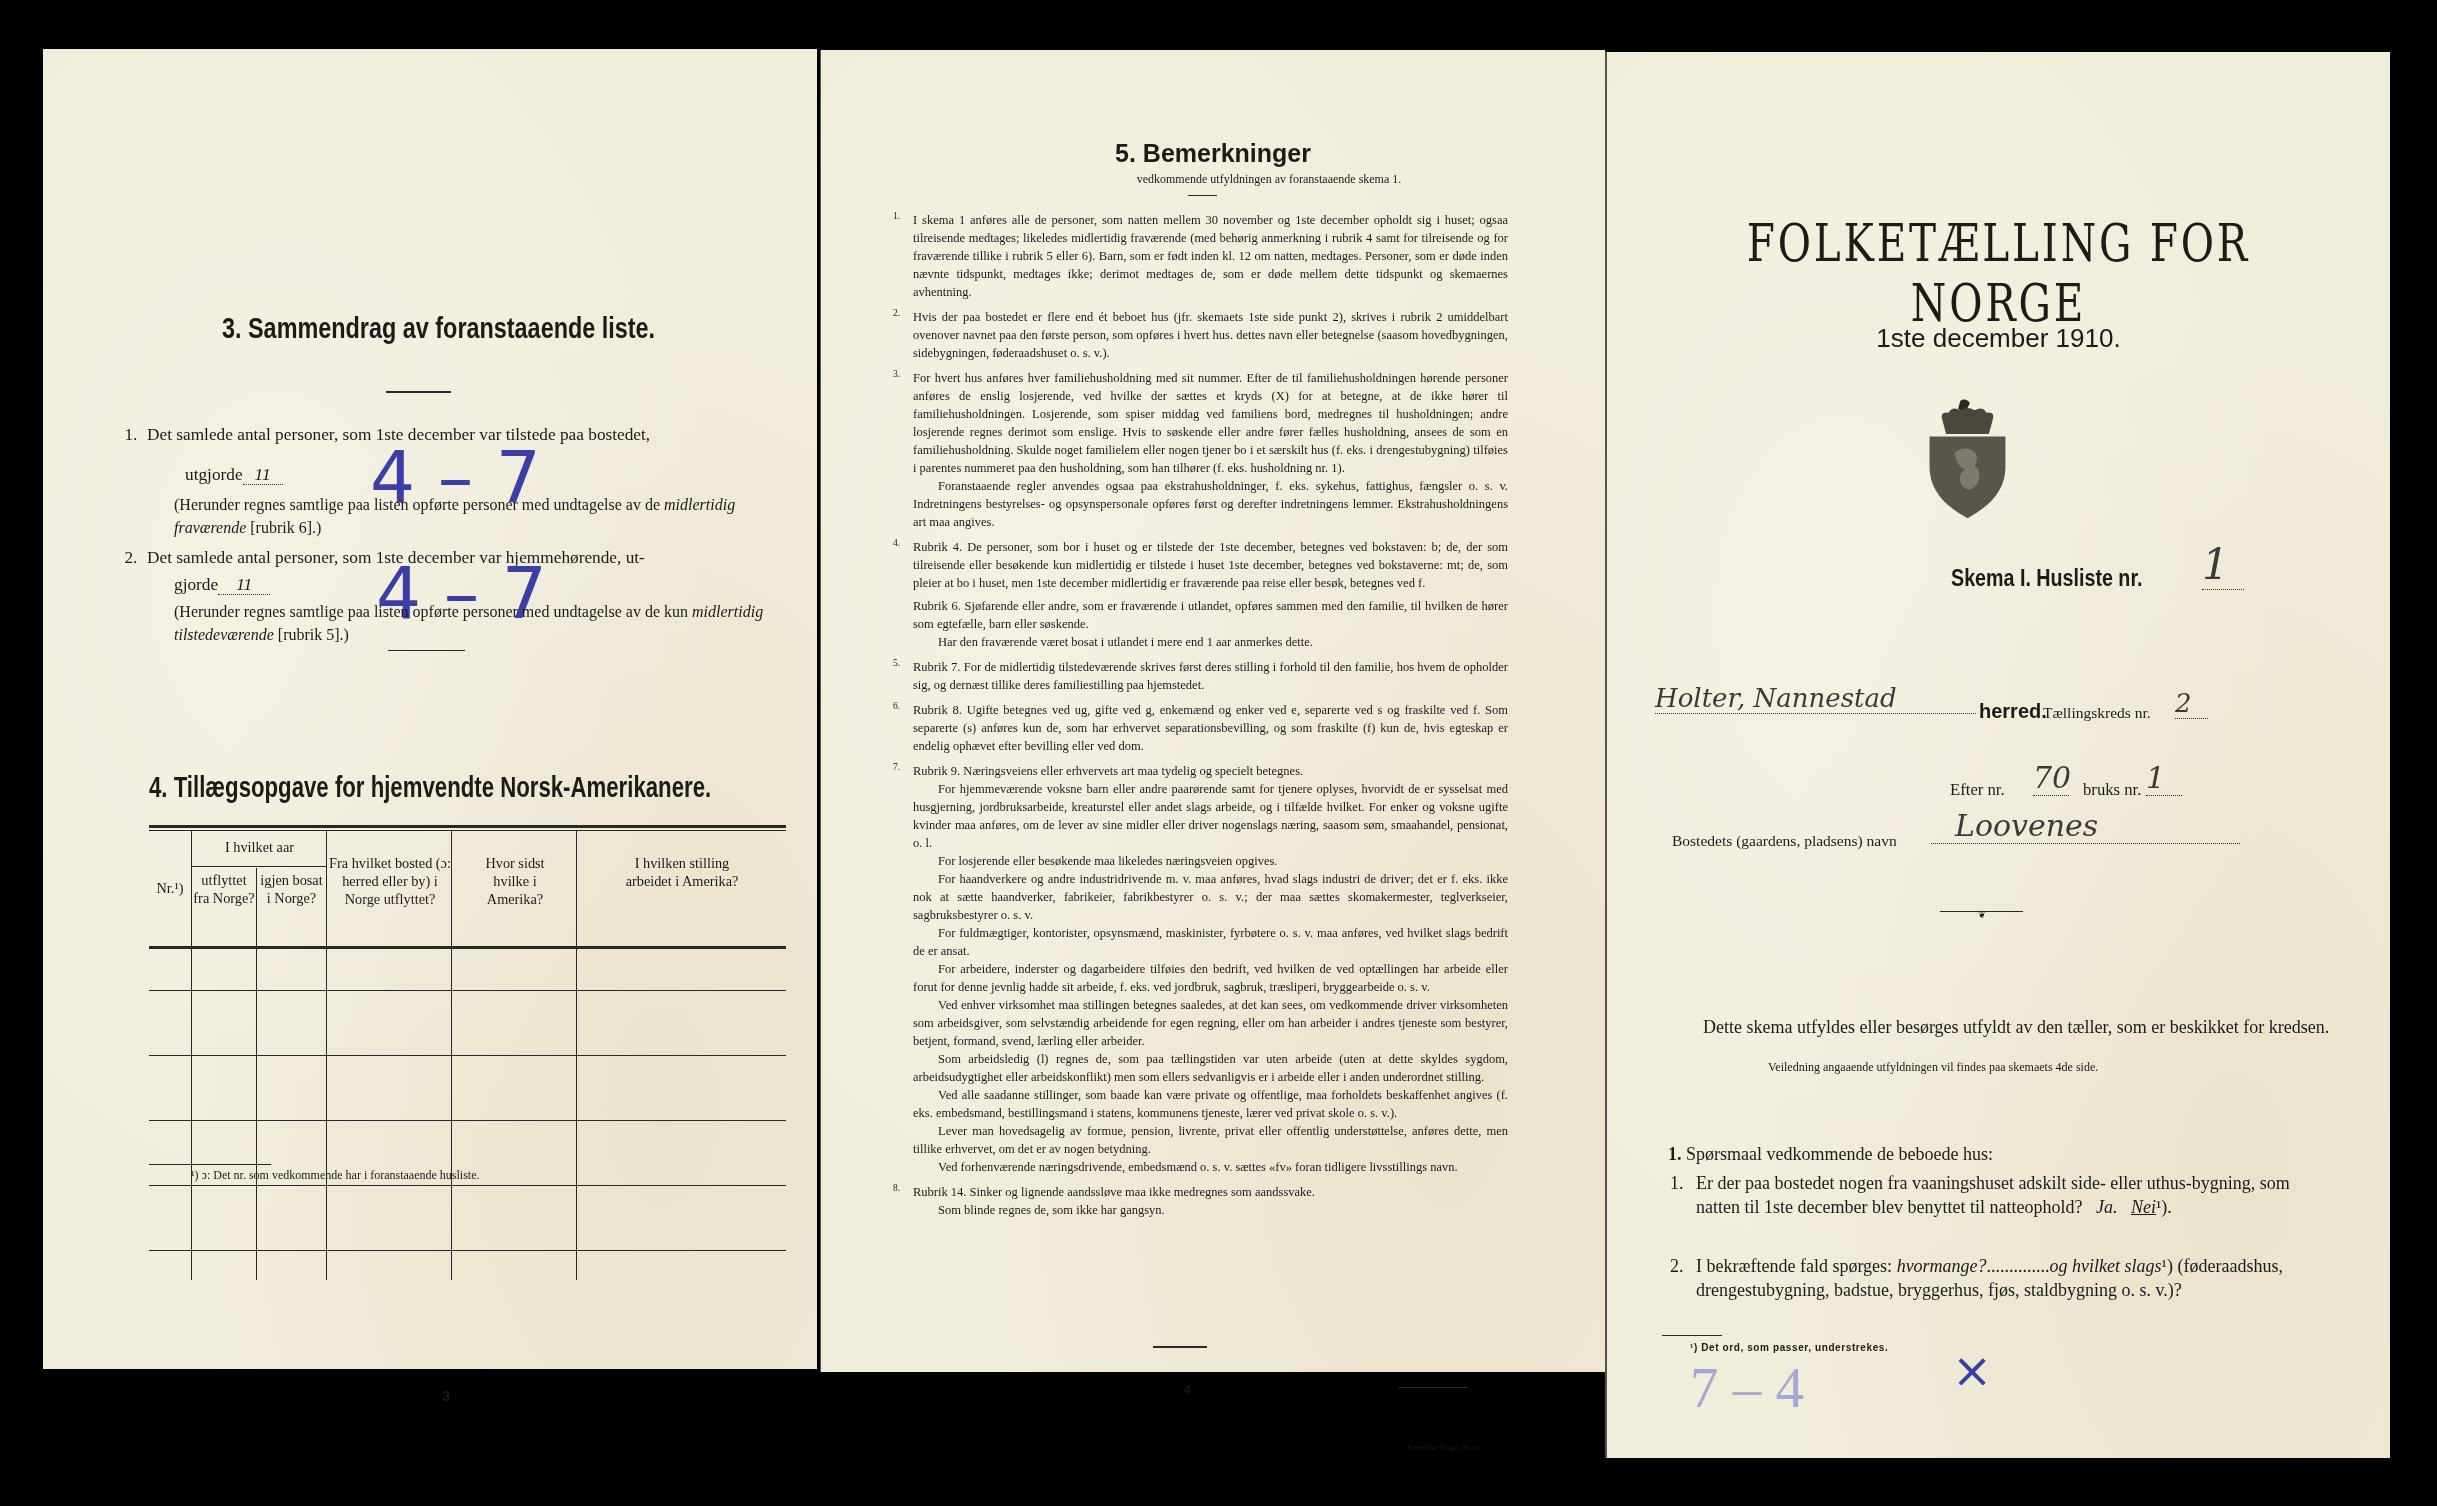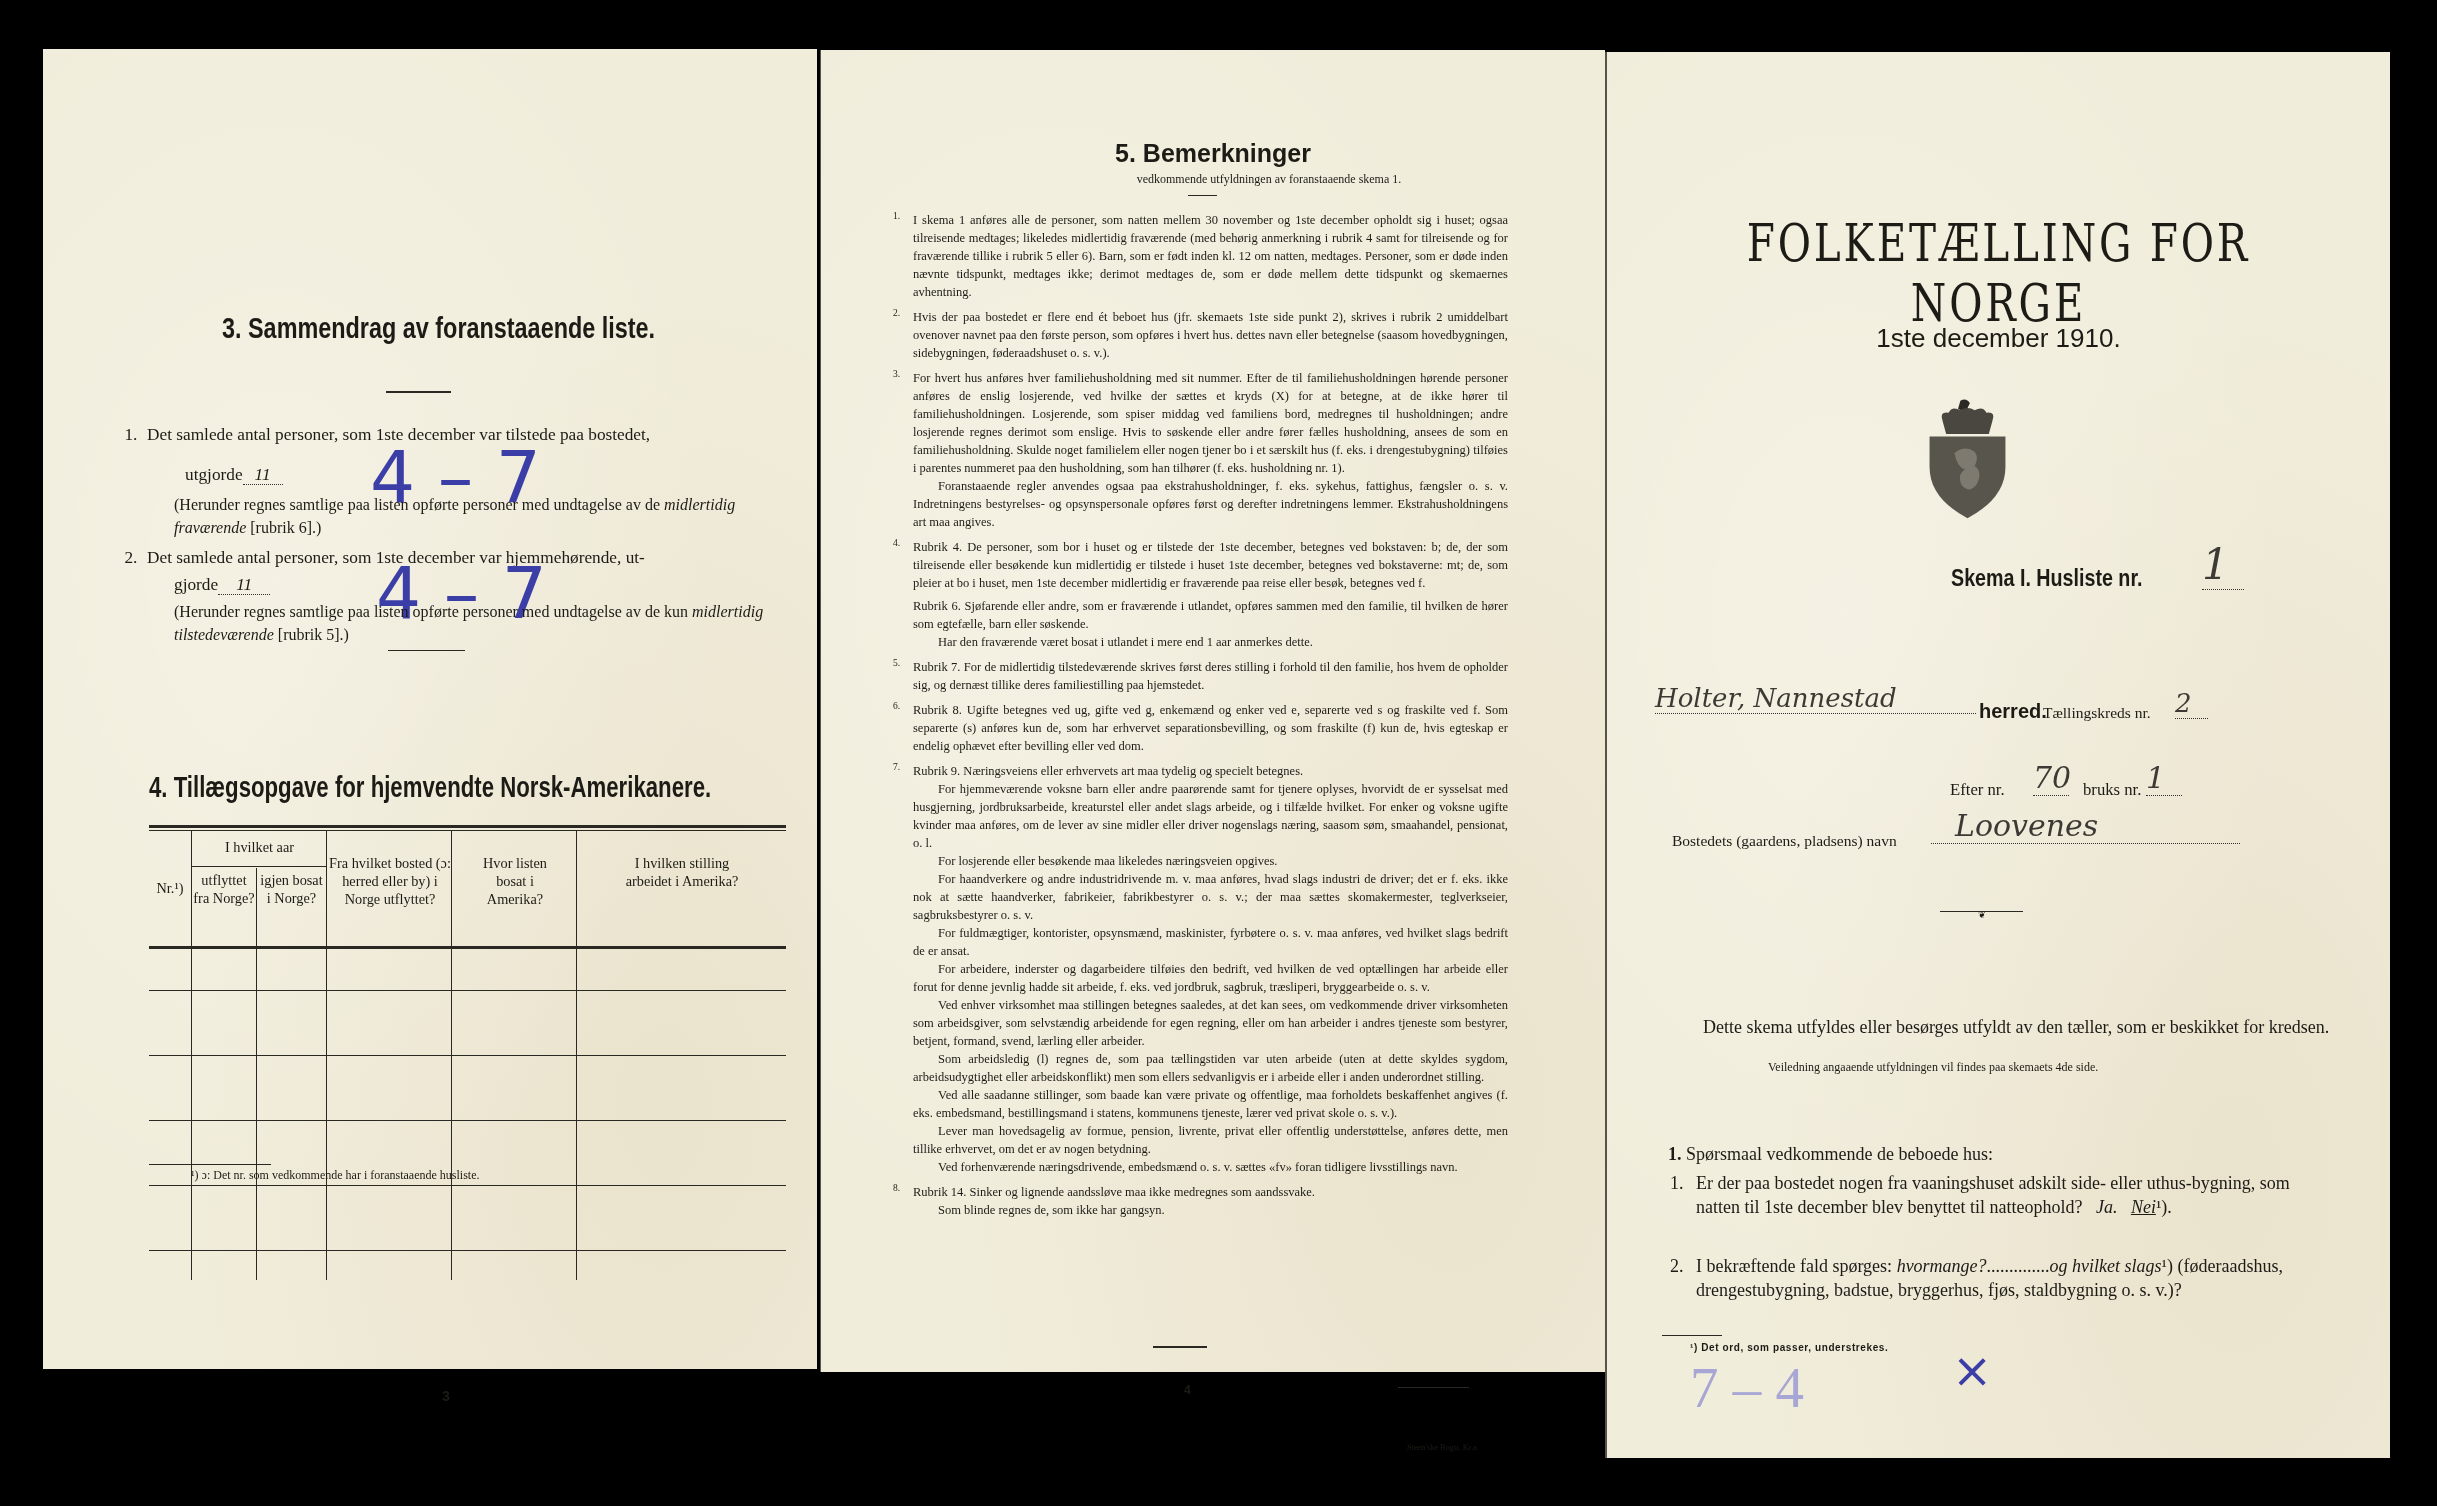--- a/index.html
+++ b/index.html
@@ -69,21 +69,21 @@
     <div class="vline" style="left:42px;top:6px;height:449px;"></div>
     <div class="vline" style="left:107px;top:43px;height:412px;"></div>
     <div class="vline" style="left:177px;top:6px;height:449px;"></div>
     <div class="vline" style="left:302px;top:6px;height:449px;"></div>
     <div class="vline" style="left:427px;top:6px;height:449px;"></div>
     <div class="th" style="left:43px;width:135px;top:13px;">I hvilket aar</div>
     <div class="th" style="left:0;width:42px;top:54px;">Nr.¹)</div>
     <div class="th" style="left:43px;width:64px;top:46px;">utflyttet fra Norge?</div>
     <div class="th" style="left:108px;width:69px;top:46px;">igjen bosat i Norge?</div>
     <div class="th" style="left:179px;width:124px;top:28.6px;">Fra hvilket bosted (ɔ: herred eller by) i Norge utflyttet?</div>
-    <div class="th" style="left:304px;width:124px;top:28.6px;padding:0 24px;box-sizing:border-box;">Hvor listen bosat i Amerika?</div>
+    <div class="th" style="left:304px;width:124px;top:28.6px;padding:0 24px;box-sizing:border-box;">Hvor sidst hvilke i Amerika?</div>
     <div class="th" style="left:429px;width:208px;top:28.6px;padding:0 42px;box-sizing:border-box;">I hvilken stilling arbeidet i Amerika?</div>
     <div class="hline" style="top:165px;height:1.2px;"></div>
     <div class="hline" style="top:230px;height:1.2px;"></div>
     <div class="hline" style="top:295px;height:1.2px;"></div>
     <div class="hline" style="top:360px;height:1.2px;"></div>
     <div class="hline" style="top:425px;height:1.2px;"></div>
   </div>
   <div class="rule" style="left:106px;top:1115px;width:122px;height:1.2px;"></div>
   <div class="abs" style="left:148px;top:1119px;font-size:12px;">¹) ɔ: Det nr. som vedkommende har i foranstaaende husliste.</div>
   <div class="abs cond" style="left:399px;top:1339px;font-size:14.3px;">3</div>

